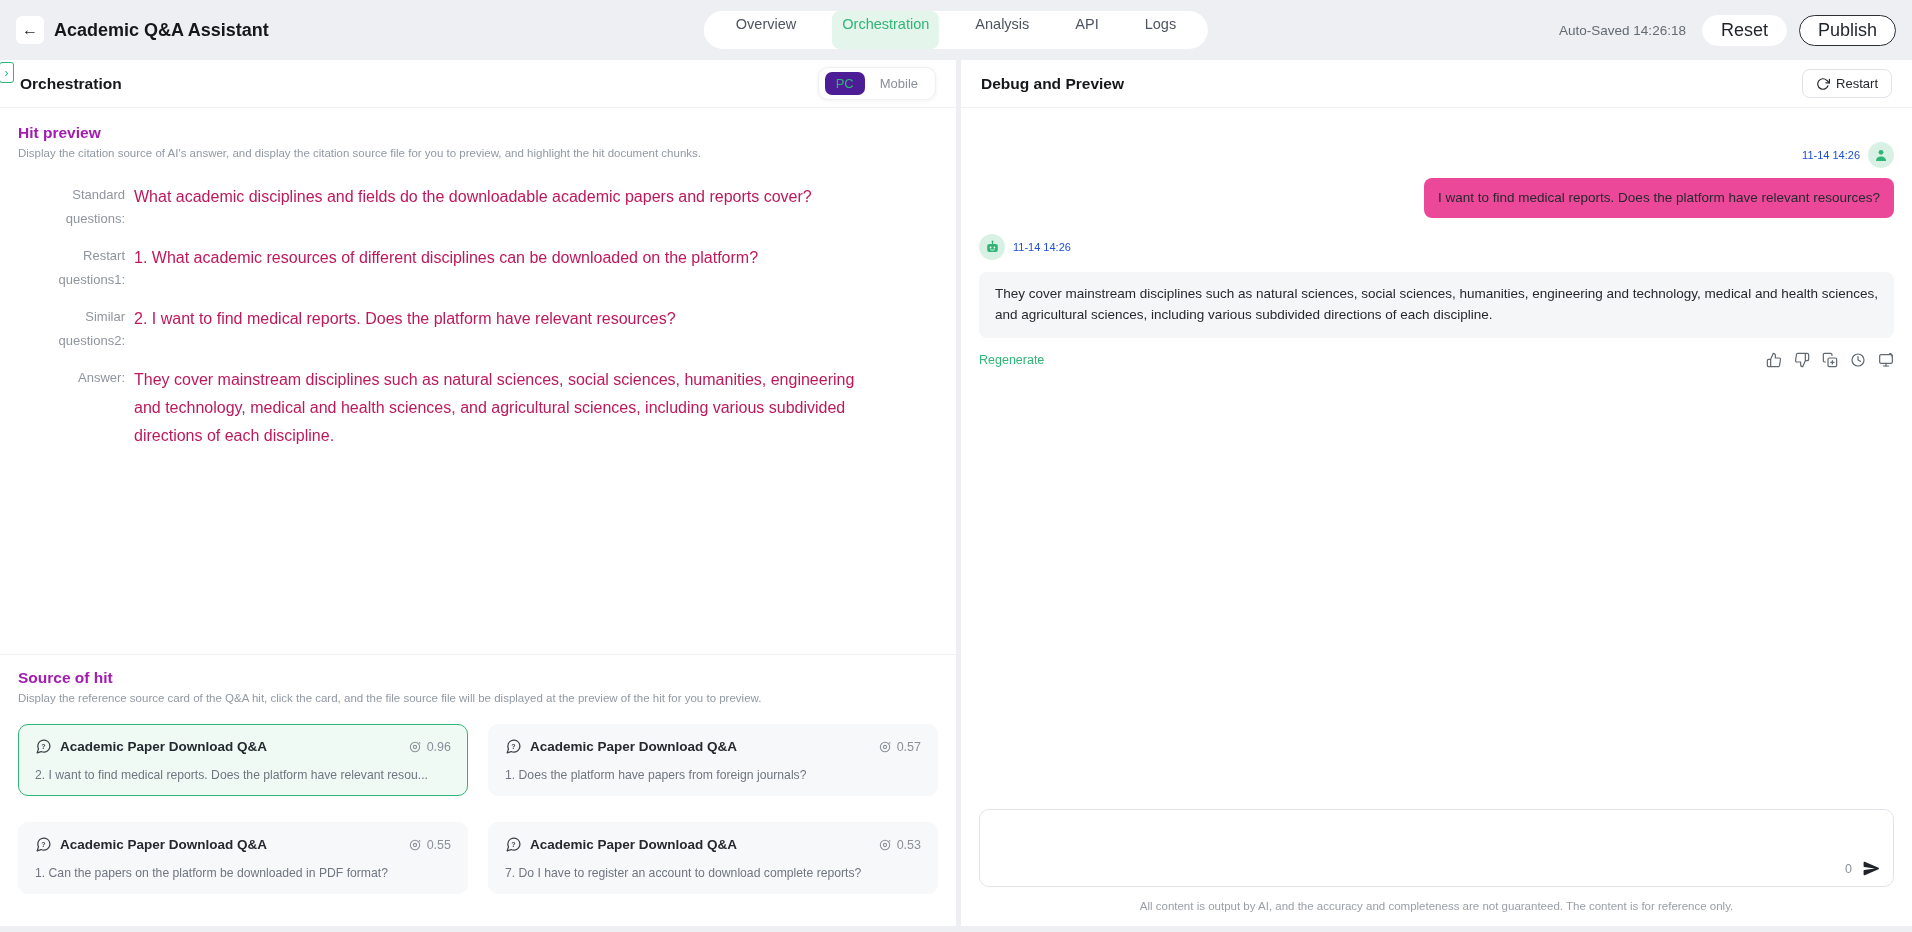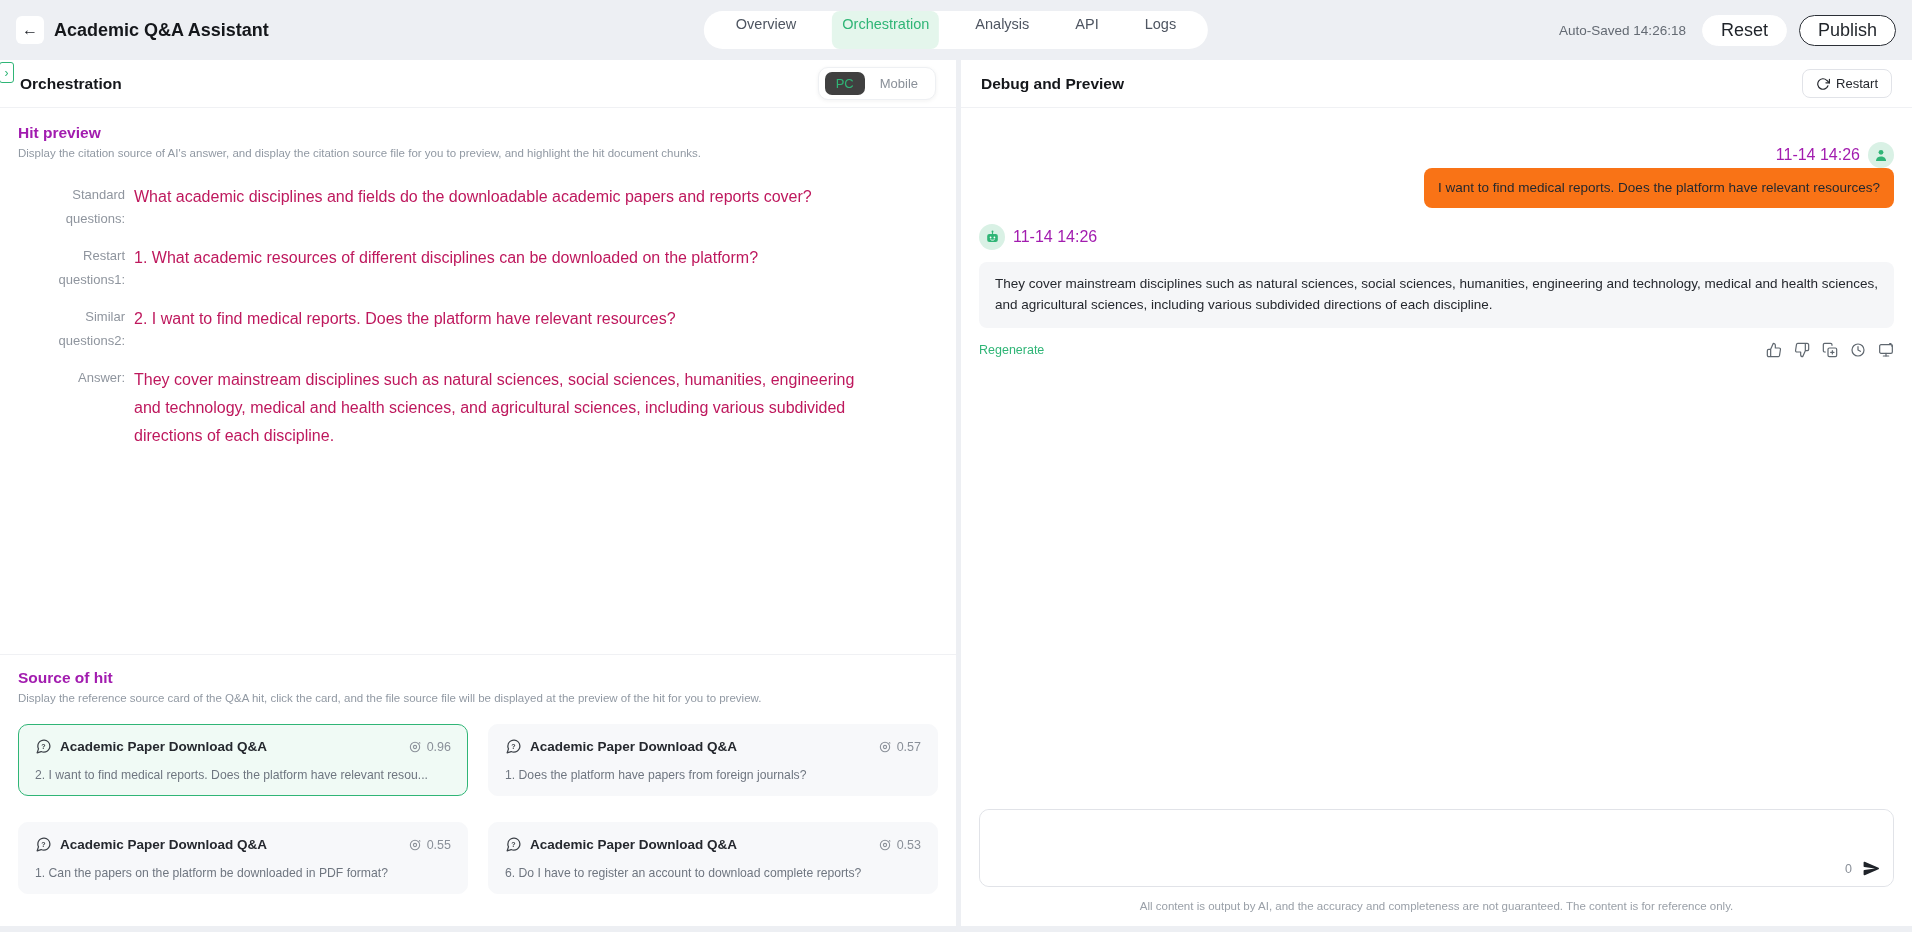--- a/index.html
+++ b/index.html
@@ -52,21 +52,21 @@
     color:#2fb576; font-size:12px; display:flex; align-items:center;
     justify-content:center; cursor:pointer; z-index:3; line-height:1;
   }
   
   .device-toggle {
     display:flex; align-items:center; gap:4px; background:#fff;
     border:1px solid #eef0f3; box-shadow:0 1px 4px rgba(31,35,41,.06);
     border-radius:10px; padding:4px 6px;
   }
   .device-opt { font-size:13px; color:#8a9099; padding:4px 11px; border-radius:7px; cursor:pointer; }
-  .device-opt.active { background:#404040; color:#2fb576; }
+  .device-opt.active { background:#4c1d95; color:#2fb576; }
   
   .hit-preview { height:547px; padding:16px 18px 0 18px; border-bottom:1px solid #f0f1f4; }
   .section-title { font-size:15.5px; font-weight:700; color:#a21caf; }
   .section-desc { font-size:11.5px; color:#9199a3; margin-top:5px; }
   .qa-fields { margin-top:24px; }
   .qa-row { display:grid; grid-template-columns:107px 1fr; column-gap:9px; margin-bottom:13px; }
   .qa-label { font-size:13px; color:#8f959e; text-align:right; line-height:1.85; }
   .qa-value { font-size:16px; color:#be185d; line-height:1.75; max-width:730px; }
   
   .source-of-hit { padding:14px 18px 0 18px; }
@@ -87,31 +87,31 @@
     margin-top:13px; font-size:12.2px; color:#6f7680;
     white-space:nowrap; overflow:hidden;
   }
   
   .restart-btn {
     display:flex; align-items:center; gap:6px; background:#fff;
     border:1px solid #e1e3e8; border-radius:8px; padding:6px 13px;
     font-size:13px; color:#25282e; cursor:pointer; font-family:inherit;
   }
   .chat-area { flex:1; display:flex; flex-direction:column; padding:0 18px; overflow:hidden; }
-  .msg-meta { display:flex; align-items:center; gap:8px; font-size:16px; color:#a21caf;text-align:right; }
+  .msg-meta { display:flex; align-items:center; gap:8px; font-size:11px; color:#1d4ed8;text-align:right; }
   .msg-meta.user { justify-content:flex-end; margin-top:34px; }
   .msg-meta.bot  { justify-content:flex-start; margin-top:16px; }
   .avatar {
     width:26px; height:26px; border-radius:50%; background:#d9f1e5;
     display:flex; align-items:center; justify-content:center; flex:0 0 26px;
   }
   .bubble { border-radius:8px; padding:10px 14px; font-size:13.5px; line-height:1.5; color:#25282e; }
   .bubble.user {
-    background:#f97316; align-self:flex-end; max-width:70%;
-    width:fit-content; 
+    background:#ec4899; align-self:flex-end; max-width:70%;
+    width:fit-content; margin-top:10px;
   }
   .bubble.bot { background:#f5f6f8; margin-top:12px; padding:12px 16px; line-height:1.55; }
   .bot-actions { display:flex; align-items:center; justify-content:space-between; margin-top:14px; }
   .regenerate { font-size:12.5px; color:#2fb576; cursor:pointer; }
   .icon-row { display:flex; align-items:center; gap:12px; color:#5f676f; }
   .icon-btn { width:16px; height:16px; cursor:pointer; display:flex; color:#5f676f; background:none; border:none; padding:0; }
   .chat-input-wrap {
     margin-top:auto; border:1px solid #e1e3e8; border-radius:10px;
     height:78px; position:relative; background:#fff;
   }
@@ -270,21 +270,21 @@
             <span class="hit-card-title">Academic Paper Download Q&amp;A</span>
             <span class="hit-card-score">
               <svg viewBox="0 0 24 24" width="14" height="14" fill="none" stroke="currentColor" stroke-width="1.8">
                   <circle cx="12" cy="12" r="8"></circle>
                   <circle cx="12" cy="12" r="2.8"></circle>
                   <path d="M19.5 4.5l1 1" stroke-linecap="round"></path>
                 </svg>
               <span>0.53</span>
             </span>
           </div>
-          <div class="hit-card-snippet">6. Do I have to register an account to download complete reports?</div>
+          <div class="hit-card-snippet">7. Do I have to register an account to download complete reports?</div>
         </div>
       </div>
     </div>
   </div>
 
   <div class="panel right-panel">
     <div class="panel-header">
       <div class="panel-title">Debug and Preview</div>
       <button class="restart-btn">
         <svg viewBox="0 0 24 24" width="14" height="14" fill="none" stroke="currentColor" stroke-width="2" stroke-linecap="round" stroke-linejoin="round">

